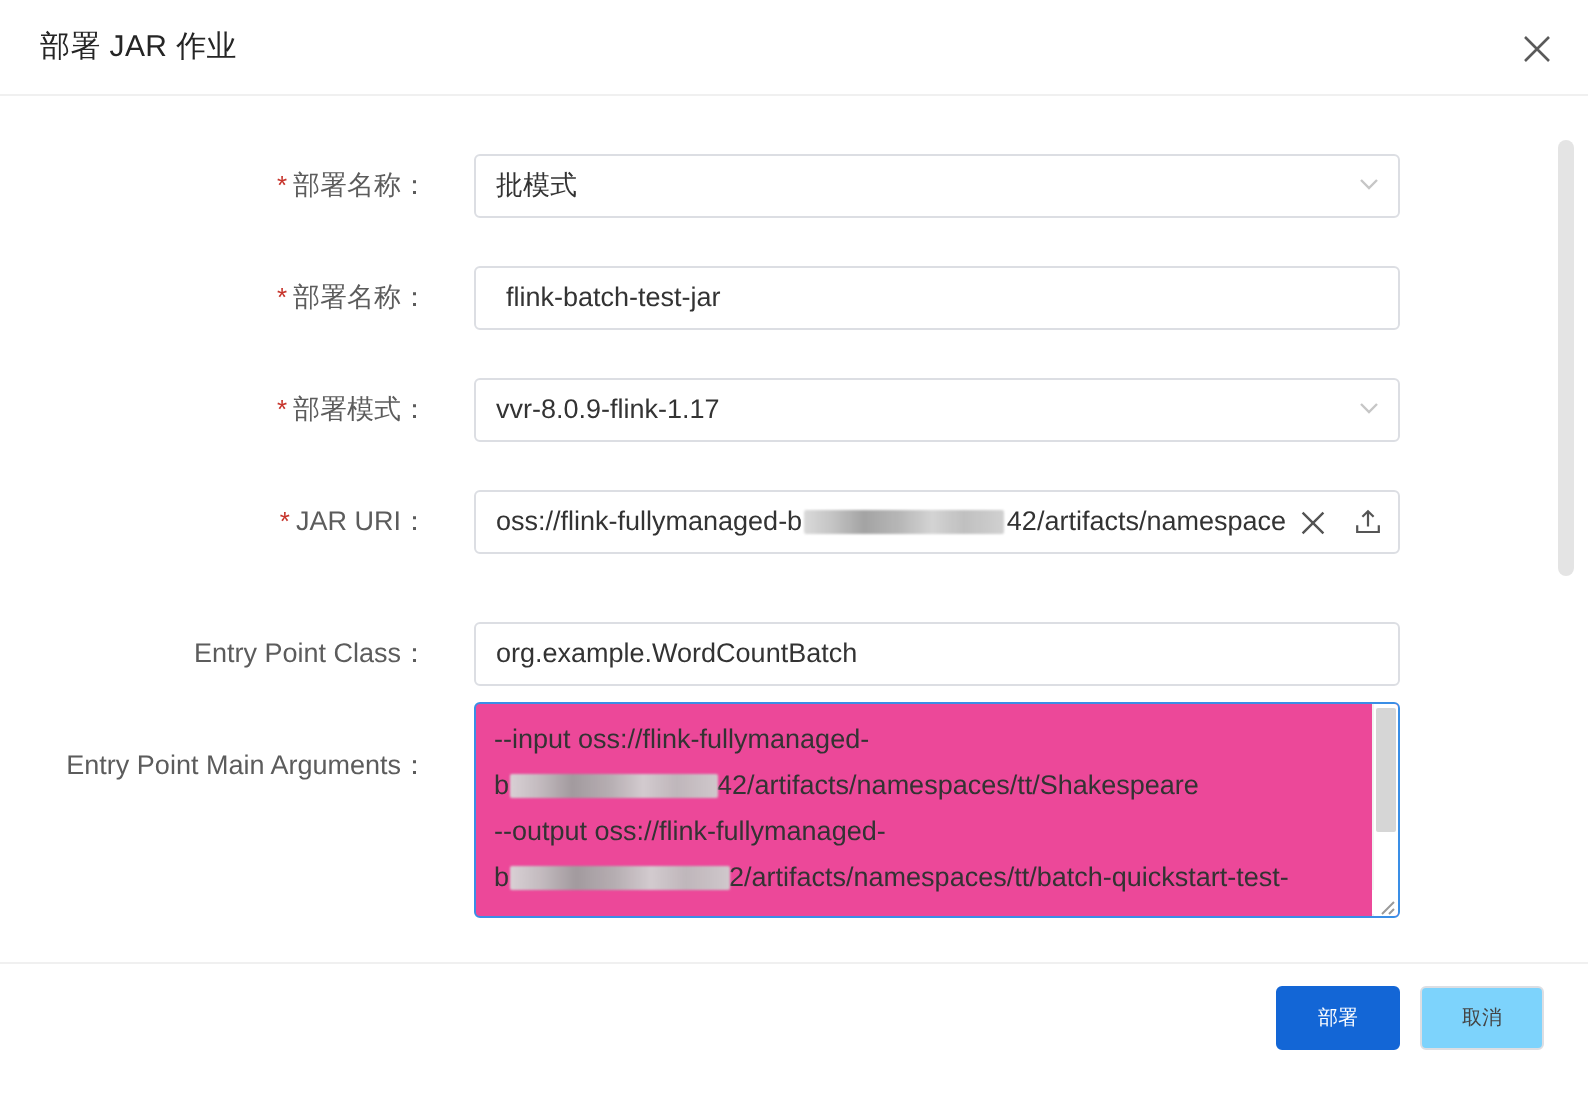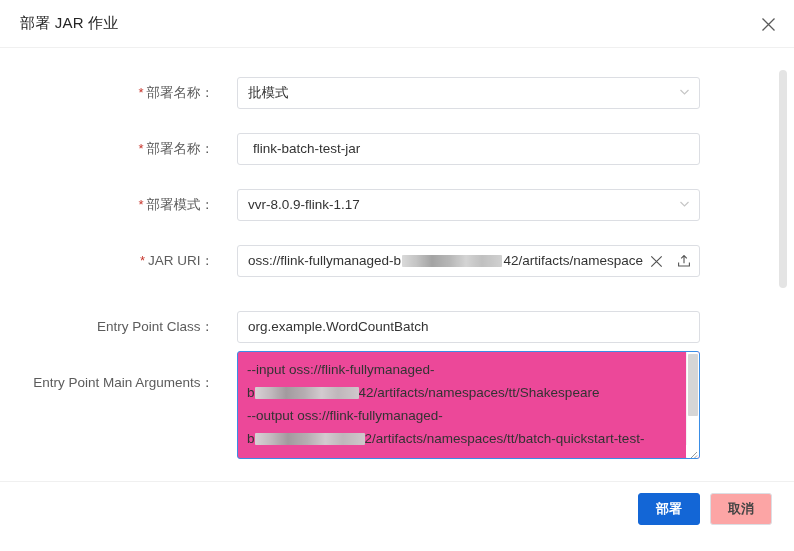--- a/index.html
+++ b/index.html
@@ -196,34 +196,33 @@
     align-items: center;
     justify-content: flex-end;
     padding-right: 22px;
     gap: 10px;
   }
   .btn {
     height: 32px;
     min-width: 62px;
     padding: 0 16px;
     border-radius: 3px;
-    font-size: 13px;
+    font-size: 10px;
     display: flex; align-items: center; justify-content: center;
     cursor: pointer;
     border: 1px solid transparent;
     white-space: nowrap;
-    font-weight: bold;
   }
   .btn-primary {
     background: #1366d6;
     color: #ffffff;
     border-color: #1366d6;
   }
   .btn-default {
-    background: #fca5a5;
+    background: #7dd3fc;
     color: #444444;
     border-color: #dcdee3;
   }
 </style>
 </head>
 <body>
 
 <div class="dialog">
 
   <div class="dlg-header">

